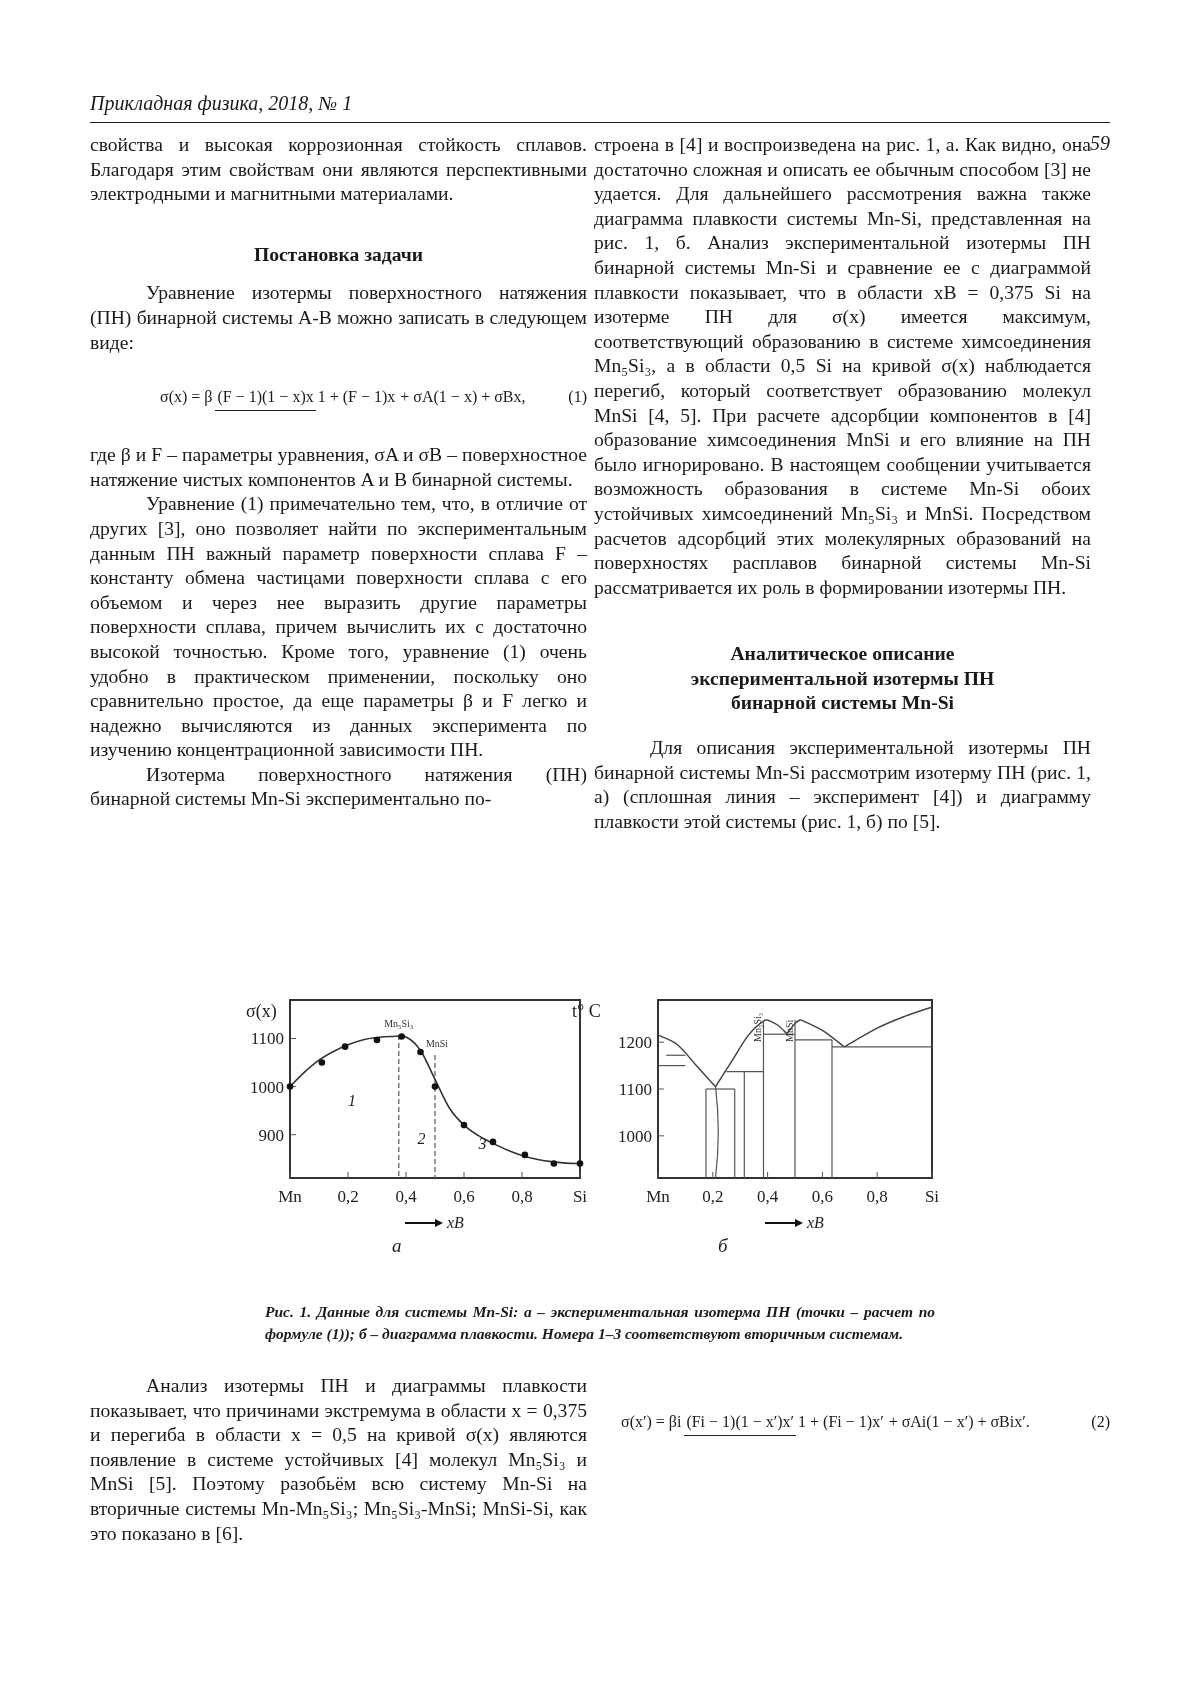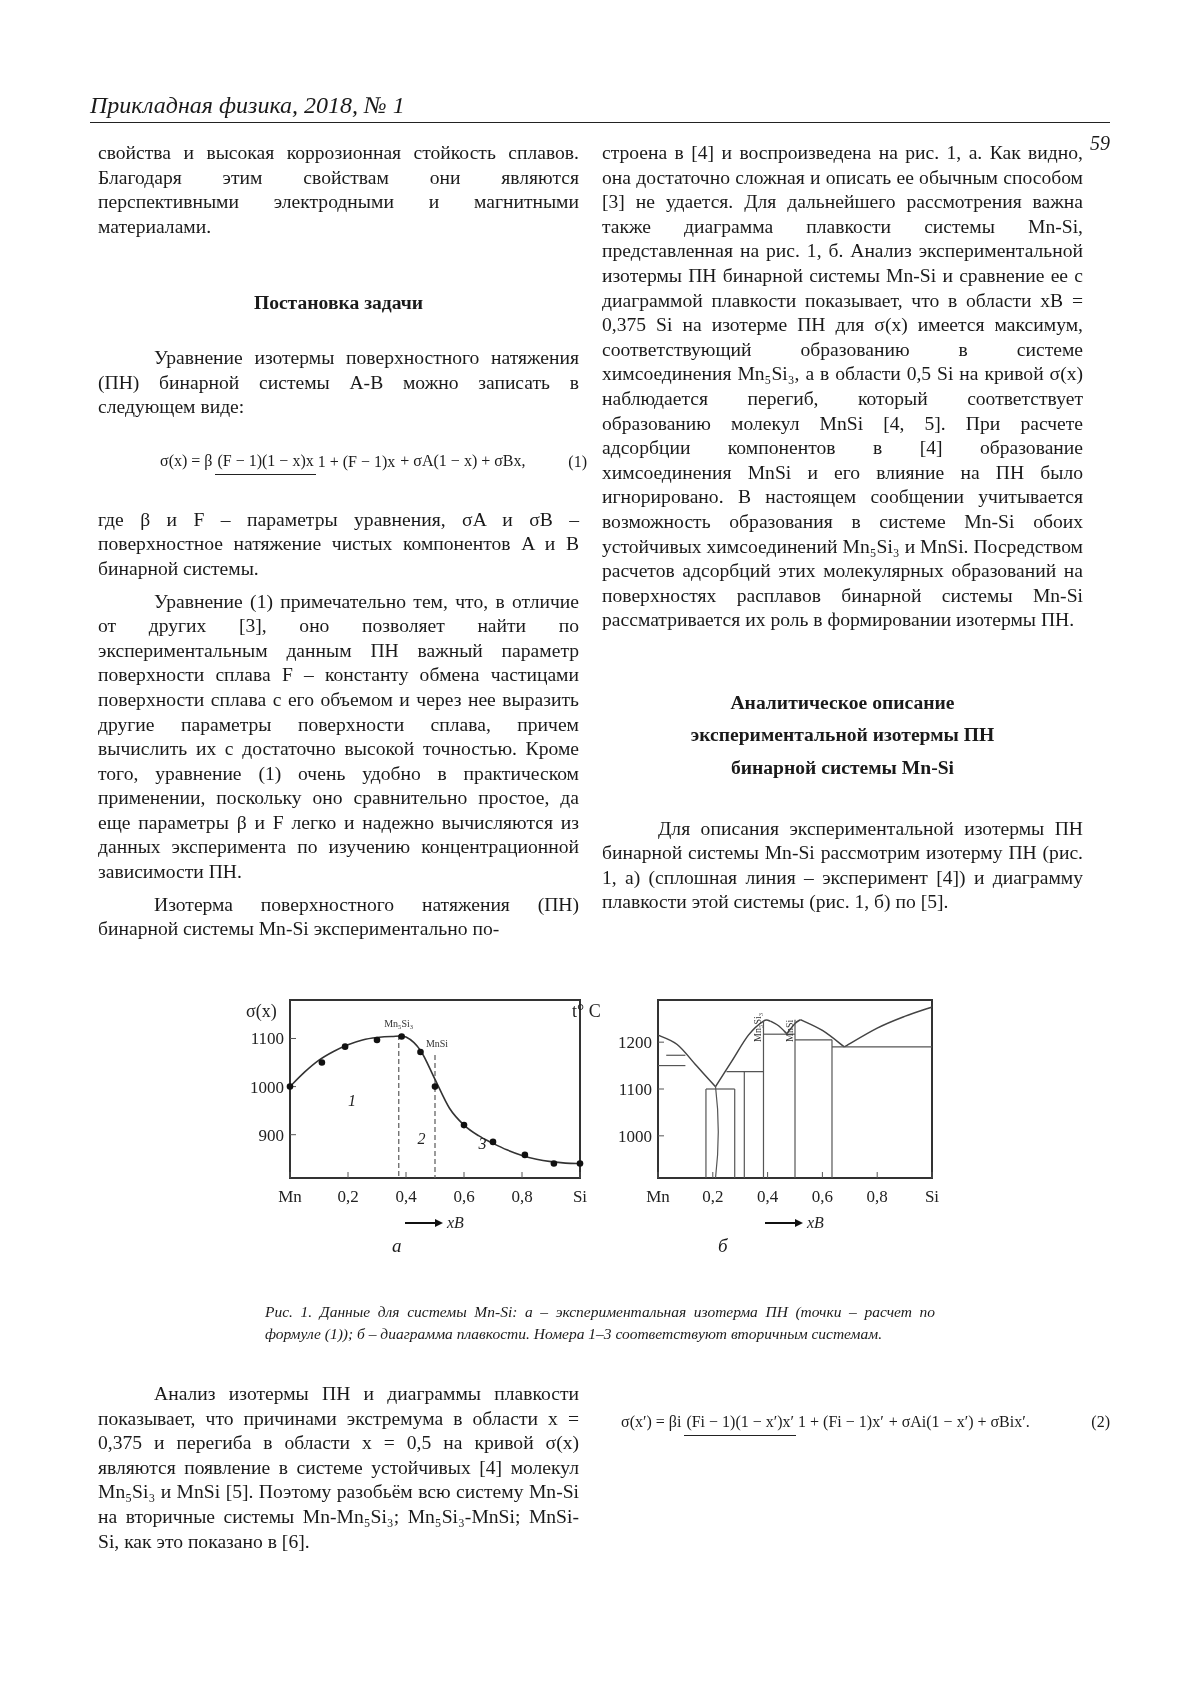--- a/index.html
+++ b/index.html
@@ -1,32 +1,32 @@
 <!DOCTYPE html>
 <html><head>
 <meta charset="utf-8">
 <style>
   html,body{margin:0;padding:0;background:#fff;}
   body{width:1200px;height:1698px;position:relative;font-family:"Liberation Serif","DejaVu Serif",serif;color:#1a1a1a;overflow:hidden;}
   .header{position:absolute;left:90px;top:88px;width:1020px;height:34px;border-bottom:1.5px solid #222;}
-  .header .journal{position:absolute;left:0;top:4px;font-style:italic;font-size:24px;}
+  .header .journal{position:absolute;left:0;top:4px;font-style:italic;font-size:20px;}
   .header .pageno{position:absolute;right:0;top:4px;font-style:italic;font-size:20px;margin-top:40px;}
   .col{position:absolute;width:497px;font-size:19.6px;line-height:24.6px;text-align:justify;}
-  .col p{margin:8px;}
+  .col p{margin:0;}
   .ind{text-indent:56px;}
   .heading{font-weight:bold;text-align:center;font-size:19.6px;line-height:24.6px;}
   .eq{position:relative;height:68px;font-size:16px;}
   .eq .body{position:absolute;left:70px;top:0;white-space:nowrap;display:flex;align-items:center;height:68px;}
   .eq .num{position:absolute;right:0;top:22px;}
   .frac{display:inline-flex;flex-direction:row;align-items:center;vertical-align:middle;margin:0 3px;}
   .frac .n{border-bottom:1px solid #222;padding:0 2px;line-height:26px;}
   .frac .d{line-height:26px;padding:0 2px;}
   .figwrap{position:absolute;left:0;top:990px;width:1200px;height:280px;}
   .sublabel{position:absolute;font-style:italic;font-size:19px;}
-  .caption{position:absolute;left:265px;top:1283px;width:670px;font-weight:normal;font-style:italic;font-size:15.5px;line-height:21.5px;text-align:justify;margin-top:18px;}
+  .caption{position:absolute;left:265px;top:1283px;width:670px;font-weight:bold;font-style:italic;font-size:15.5px;line-height:21.5px;text-align:justify;margin-top:18px;}
   svg text{font-family:"Liberation Serif","DejaVu Serif",serif;}
 </style>
 </head>
 <body>
 
 <div class="header">
   <span class="journal">Прикладная физика, 2018, № 1</span>
   <span class="pageno">59</span>
 </div>
 

